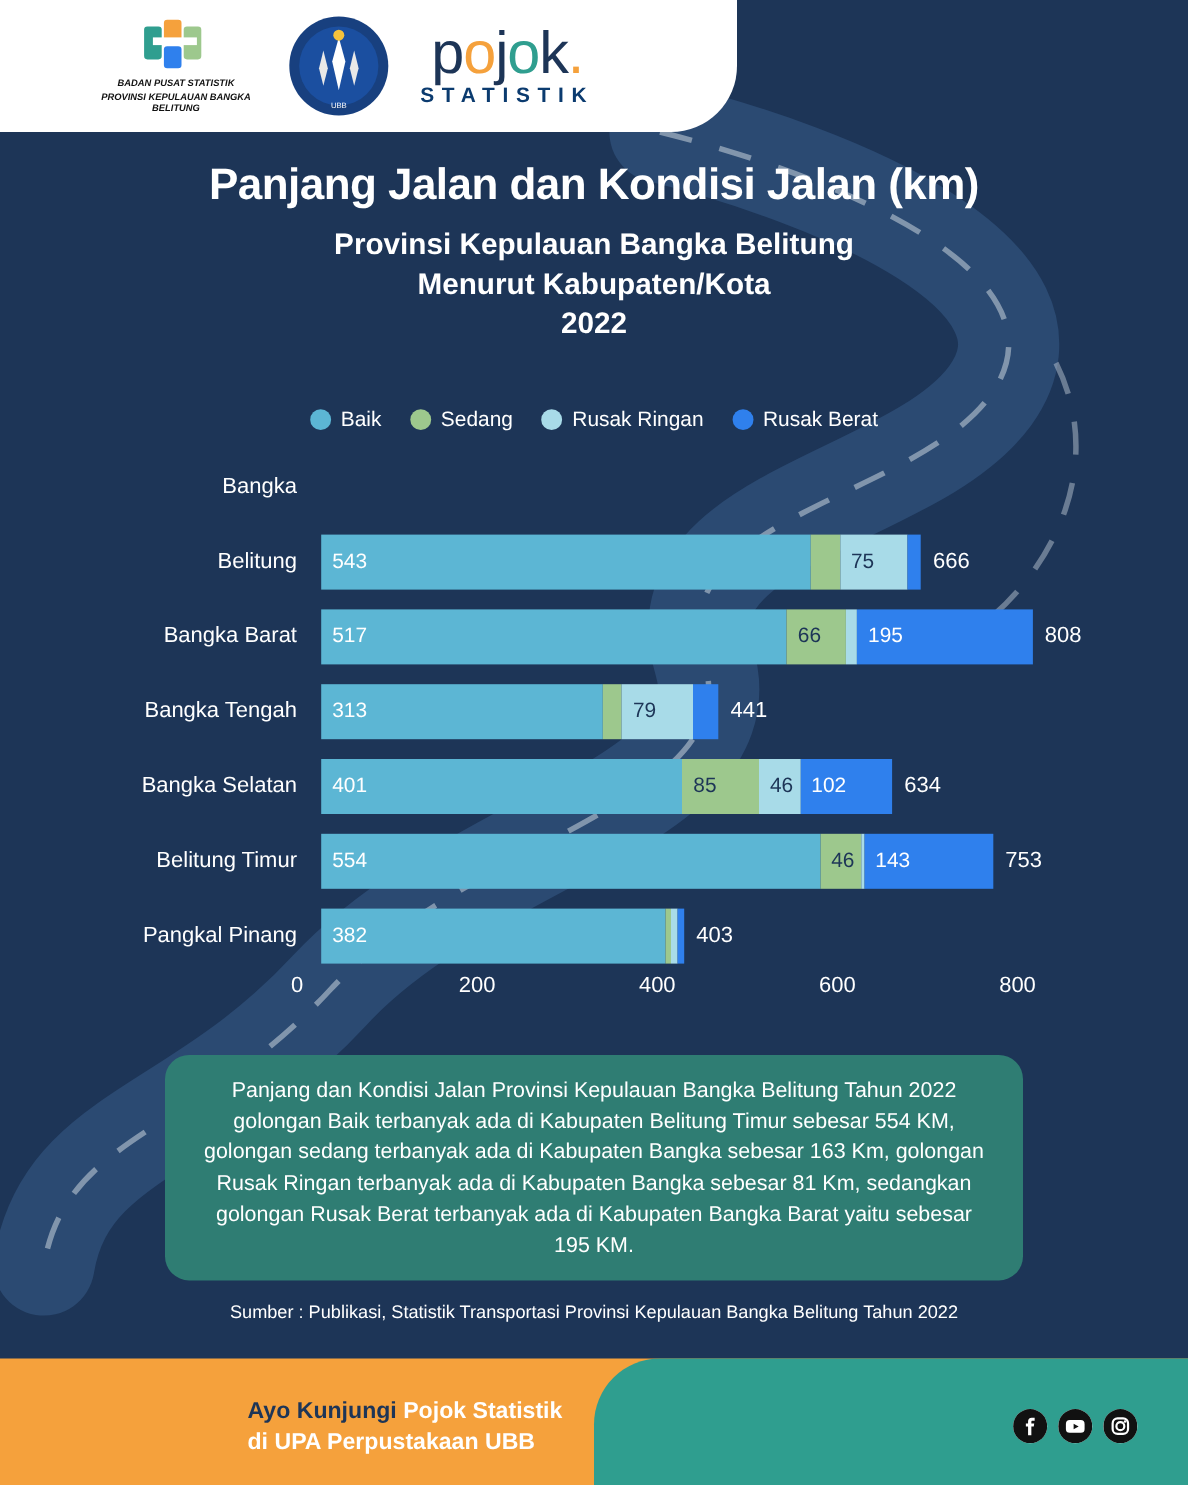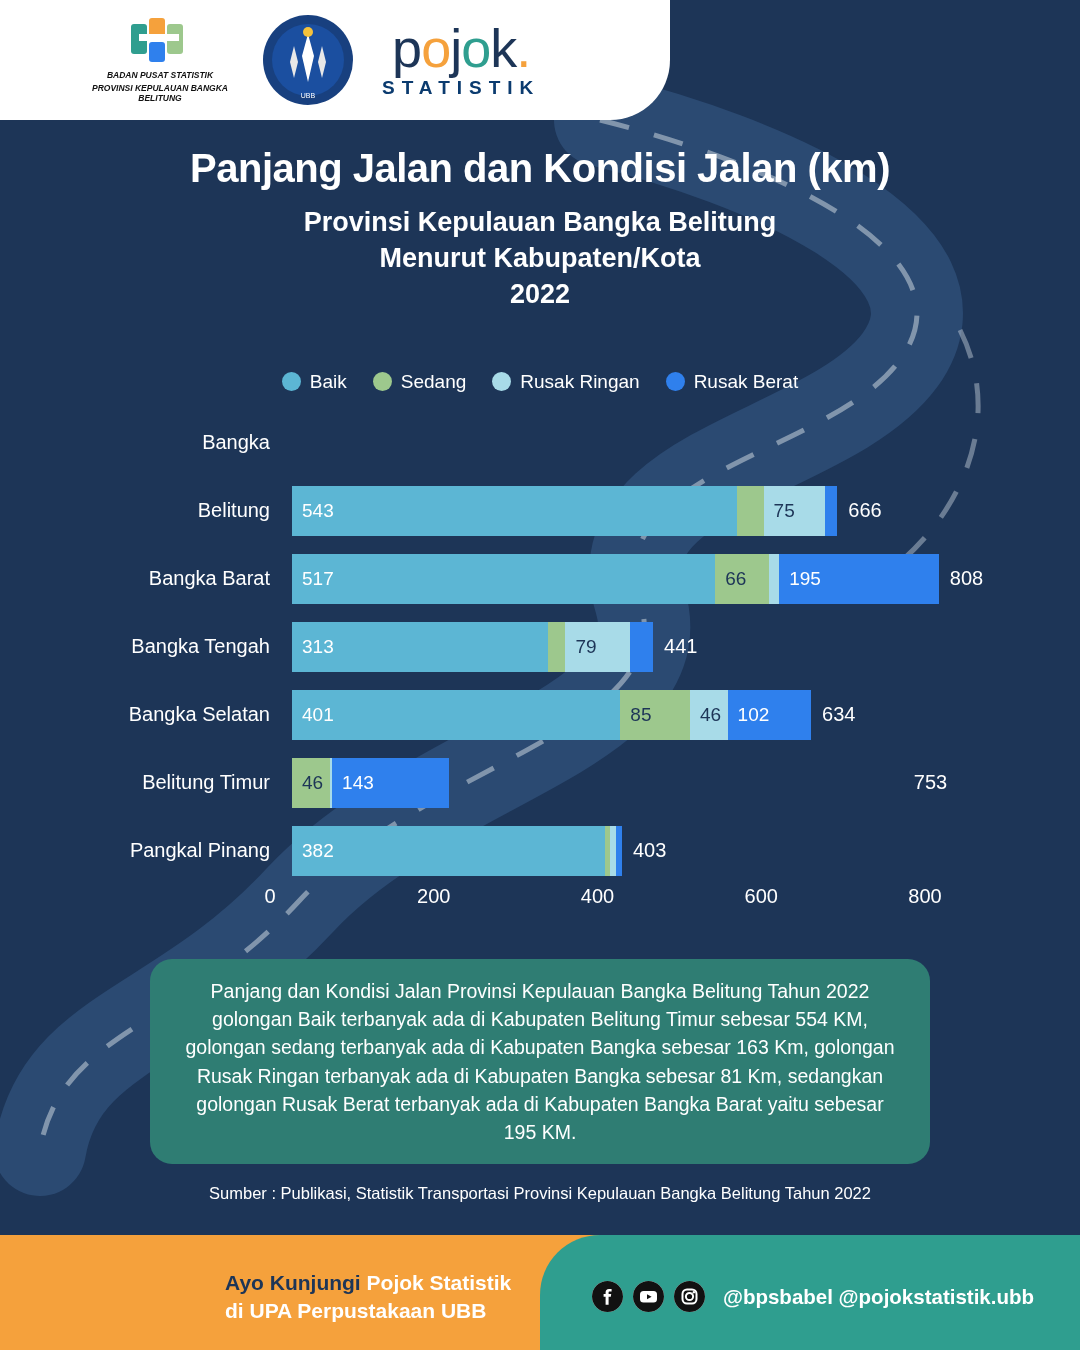--- a/index.html
+++ b/index.html
@@ -225,20 +225,23 @@
               <span class="seg-label">102</span>
             </div>
           </div>
           <div class="total" style="left: 519.087px;">634</div>
         </div>
       </div>
       <div class="row">
         <div class="row-label">Belitung Timur</div>
         <div class="bar-area">
           <div class="bar" style="left: 0px;">
+            <div class="seg" style="width: 453.587px; background: rgb(92, 182, 212);">
+              <span class="seg-label">554</span>
+            </div>
             <div class="seg" style="width: 37.6625px; background: rgb(157, 200, 141);">
               <span class="seg-label dark">46</span>
             </div>
             <div class="seg" style="width: 2.45625px; background: rgb(168, 219, 232);"></div>
             <div class="seg" style="width: 117.081px; background: rgb(47, 128, 237);">
               <span class="seg-label">143</span>
             </div>
           </div>
           <div class="total" style="left: 610.788px;">753</div>
         </div>
@@ -291,15 +294,14 @@
         </svg>
     </span>
     <span class="sm-icon">
       <svg width="31" height="31" viewBox="0 0 31 31">
           <circle cx="15.5" cy="15.5" r="15.5" fill="#111"></circle>
           <rect x="8.5" y="8.5" width="14" height="14" rx="4.5" fill="none" stroke="#fff" stroke-width="2"></rect>
           <circle cx="15.5" cy="15.5" r="3.6" fill="none" stroke="#fff" stroke-width="2"></circle>
           <circle cx="19.8" cy="11.3" r="1.2" fill="#fff"></circle>
         </svg>
     </span>
-    <span class="handles">@bpsbabel  @pojokstatistik.ubb</span>
   </div>
 </div>
 
 </body></html>

